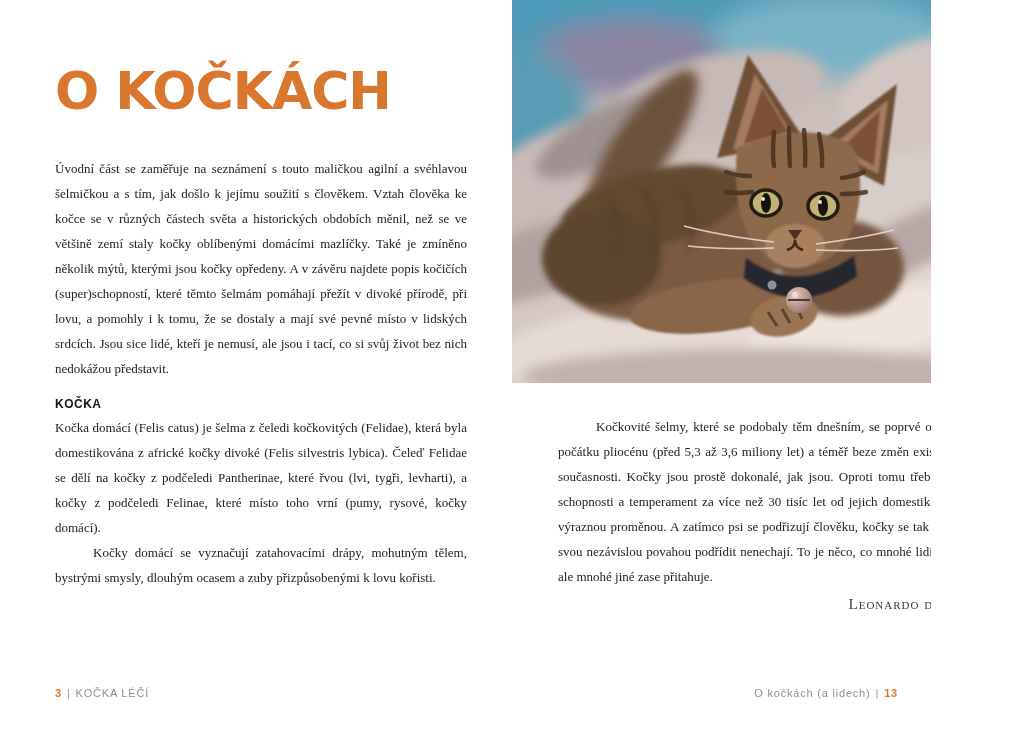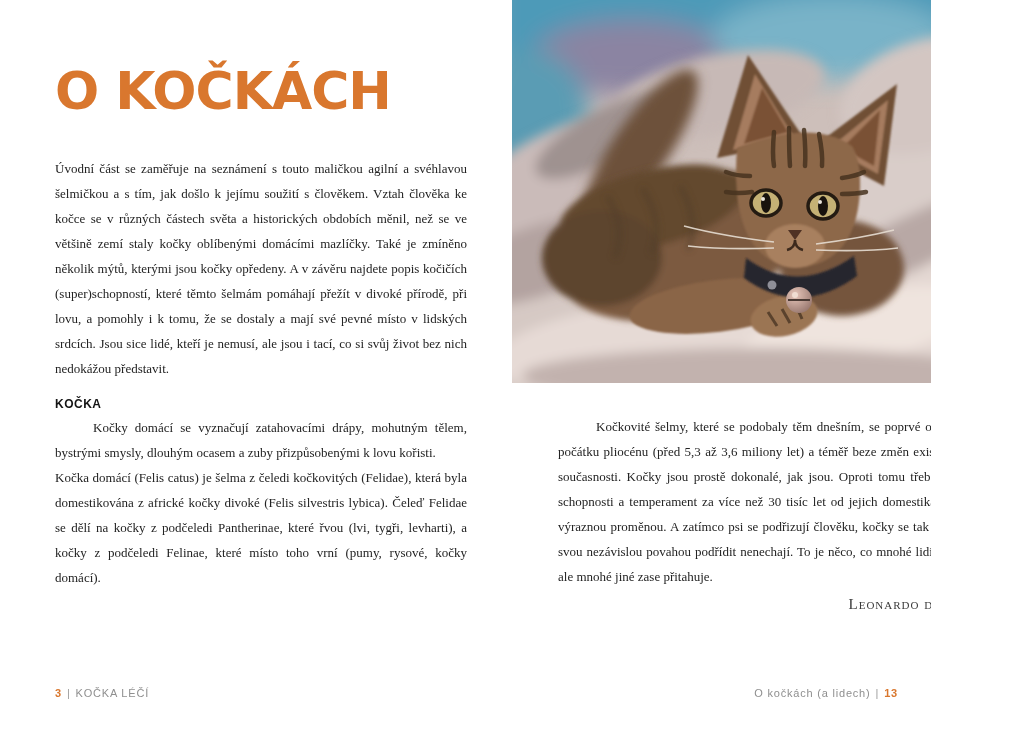--- a/index.html
+++ b/index.html
@@ -85,22 +85,22 @@
 
   <div class="left-col">
     <h1 class="chapter-title">
       <span>O KOČKÁCH</span><br>
     </h1>
 
     <p class="body-text intro">Úvodní část se zaměřuje na seznámení s touto maličkou agilní a svéhlavou šelmičkou a s tím, jak došlo k jejímu soužití s člověkem. Vztah člověka ke kočce se v různých částech světa a historických obdobích měnil, než se ve většině zemí staly kočky oblíbenými domácími mazlíčky. Také je zmíněno několik mýtů, kterými jsou kočky opředeny. A v závěru najdete popis kočičích (super)schopností, které těmto šelmám pomáhají přežít v divoké přírodě, při lovu, a pomohly i k tomu, že se dostaly a mají své pevné místo v lidských srdcích. Jsou sice lidé, kteří je nemusí, ale jsou i tací, co si svůj život bez nich nedokážou představit.</p>
 
     <h2 class="section-head">KOČKA</h2>
 
+    <p class="body-text">Kočka domácí (Felis catus) je šelma z čeledi kočkovitých (Felidae), která byla domestikována z africké kočky divoké (Felis silvestris lybica). Čeleď Felidae se dělí na kočky z podčeledi Pantherinae, které řvou (lvi, tygři, levharti), a kočky z podčeledi Felinae, které místo toho vrní (pumy, rysové, kočky domácí).</p>
     <p class="body-text indent">Kočky domácí se vyznačují zatahovacími drápy, mohutným tělem, bystrými smysly, dlouhým ocasem a zuby přizpůsobenými k lovu kořisti.</p>
-    <p class="body-text">Kočka domácí (Felis catus) je šelma z čeledi kočkovitých (Felidae), která byla domestikována z africké kočky divoké (Felis silvestris lybica). Čeleď Felidae se dělí na kočky z podčeledi Pantherinae, které řvou (lvi, tygři, levharti), a kočky z podčeledi Felinae, které místo toho vrní (pumy, rysové, kočky domácí).</p>
   </div>
 
   <div class="footer footer-left">
     <span class="page-num">3</span><span class="sep">|</span><span>KOČKA LÉČÍ</span>
   </div>
 
   <div class="photo">
     <svg width="512" height="383" viewBox="0 0 512 383" xmlns="http://www.w3.org/2000/svg">
       <defs>
         <filter id="b12" x="-40%" y="-40%" width="180%" height="180%">

